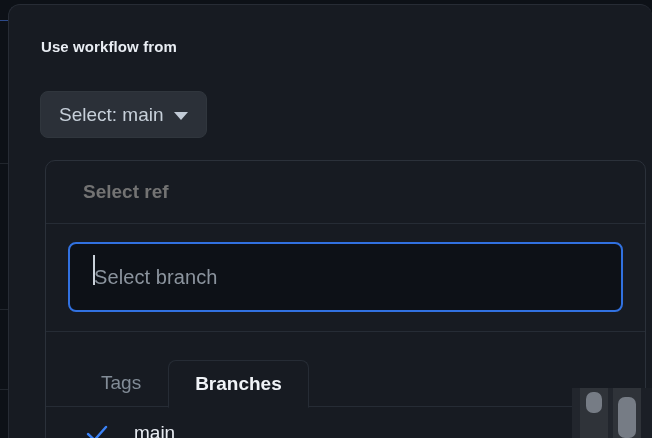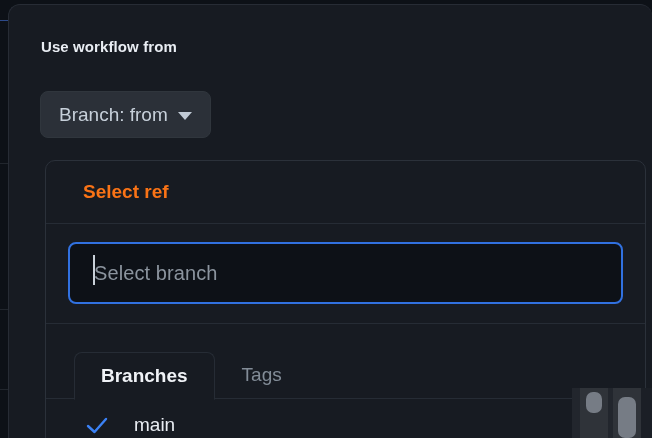--- a/index.html
+++ b/index.html
@@ -105,30 +105,30 @@
     height: 63px;
     display: flex;
     align-items: center;
     padding-left: 37px;
     border-bottom: 1px solid #262c35;
     box-sizing: border-box;
   }
   .ref-header .title {
     font-size: 19px;
     font-weight: bold;
-    color: #f97316;
+    color: #737373;
   }
 
   .search-wrap {
     padding: 18px 22px 19px 22px;
     border-bottom: 1px solid #262c35;
   }
   .search-box {
     position: relative;
-    height: 62px;
+    height: 70px;
     background: #0d1117;
     border: 2px solid #3171e0;
     border-radius: 8px;
     box-sizing: border-box;
     display: flex;
     align-items: center;
     padding-left: 24px;
     cursor: text;
   }
   .search-box .caret {
@@ -236,40 +236,40 @@
   <div class="backdrop-line accent" style="top:20px;"></div>
   <div class="backdrop-line" style="top:163px;"></div>
   <div class="backdrop-line" style="top:309px;"></div>
   <div class="backdrop-line" style="top:389px;"></div>
 
   <div id="dialog">
 
     <div class="dialog-title">Use workflow from</div>
 
     <div class="branch-button">
-      <span class="label">Branch: from</span>
+      <span class="label">Select: main</span>
       <span class="caret-down"></span>
     </div>
 
     <div class="ref-panel">
 
       <div class="ref-header">
         <span class="title">Select ref</span>
       </div>
 
       <div class="search-wrap">
         <div class="search-box">
           <span class="caret"></span>
           <span class="placeholder">Select branch</span>
         </div>
       </div>
 
       <div class="tabs">
+        <div class="tab inactive">Tags</div>
         <div class="tab selected">Branches</div>
-        <div class="tab inactive">Tags</div>
       </div>
 
       <div class="ref-list">
         <div class="ref-row">
           <svg class="check-icon" viewBox="0 0 22 17">
             <path d="M2 9 L8.5 15 L20 2" fill="none" stroke="#3b82f6" stroke-width="2.4" stroke-linecap="round" stroke-linejoin="round"></path>
           </svg>
           <span class="name">main</span>
         </div>
       </div>

